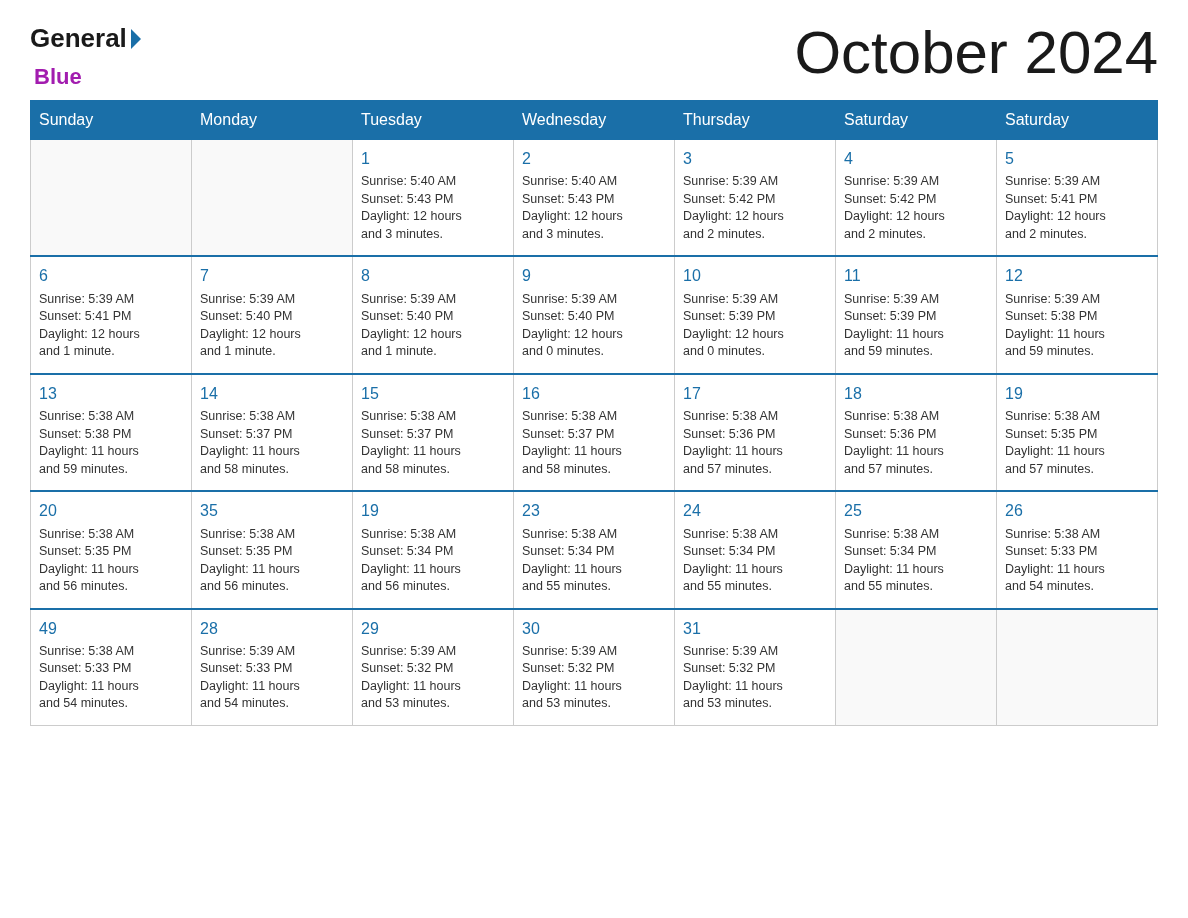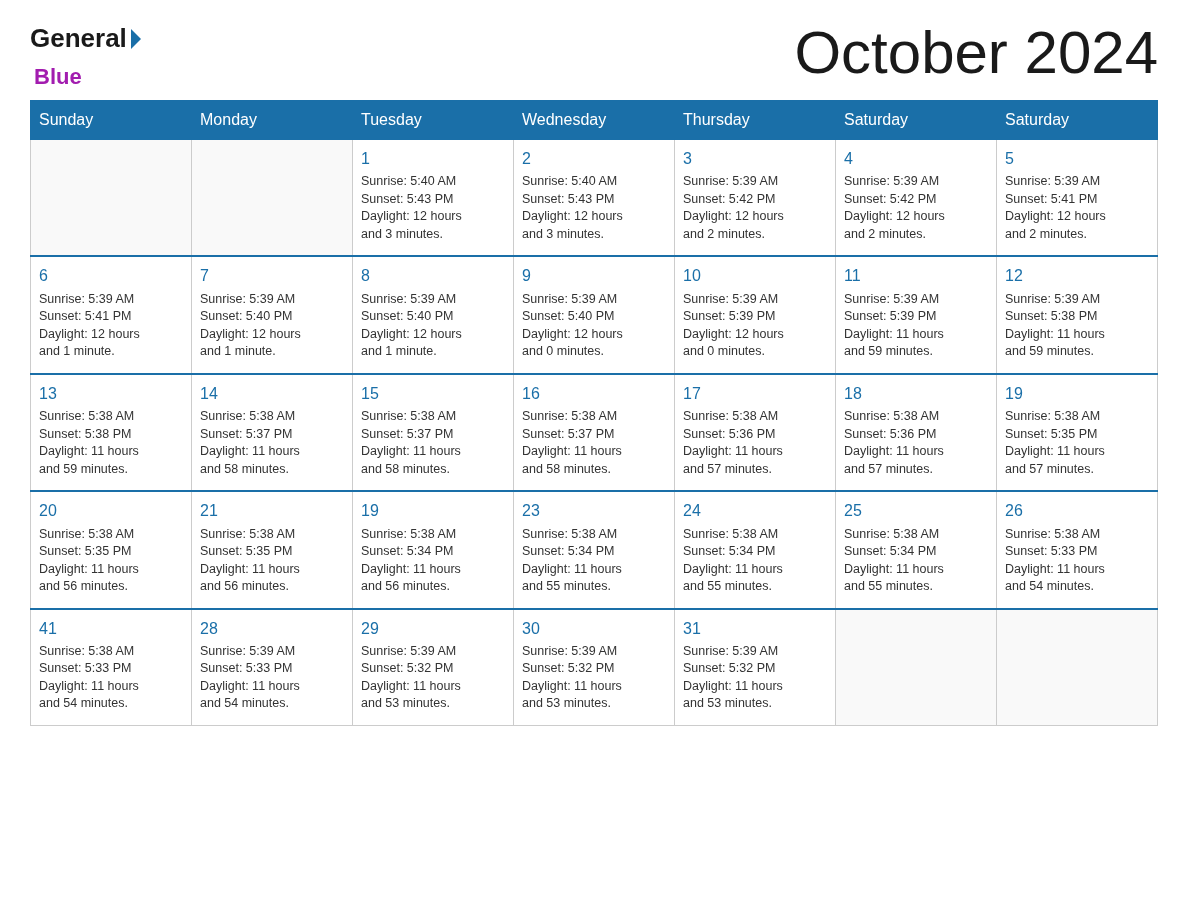--- a/index.html
+++ b/index.html
@@ -277,21 +277,21 @@
       </tr>
       <tr class="row-divider">
         <td>
           <span class="day-number">20</span>
           <div class="day-info" style="white-space: pre-line;">Sunrise: 5:38 AM
 Sunset: 5:35 PM
 Daylight: 11 hours
 and 56 minutes.</div>
         </td>
         <td>
-          <span class="day-number">21</span>
+          <span class="day-number">35</span>
           <div class="day-info" style="white-space: pre-line;">Sunrise: 5:38 AM
 Sunset: 5:35 PM
 Daylight: 11 hours
 and 56 minutes.</div>
         </td>
         <td>
           <span class="day-number">19</span>
           <div class="day-info" style="white-space: pre-line;">Sunrise: 5:38 AM
 Sunset: 5:34 PM
 Daylight: 11 hours
@@ -321,21 +321,21 @@
         <td>
           <span class="day-number">26</span>
           <div class="day-info" style="white-space: pre-line;">Sunrise: 5:38 AM
 Sunset: 5:33 PM
 Daylight: 11 hours
 and 54 minutes.</div>
         </td>
       </tr>
       <tr class="row-divider">
         <td>
-          <span class="day-number">41</span>
+          <span class="day-number">49</span>
           <div class="day-info" style="white-space: pre-line;">Sunrise: 5:38 AM
 Sunset: 5:33 PM
 Daylight: 11 hours
 and 54 minutes.</div>
         </td>
         <td>
           <span class="day-number">28</span>
           <div class="day-info" style="white-space: pre-line;">Sunrise: 5:39 AM
 Sunset: 5:33 PM
 Daylight: 11 hours

